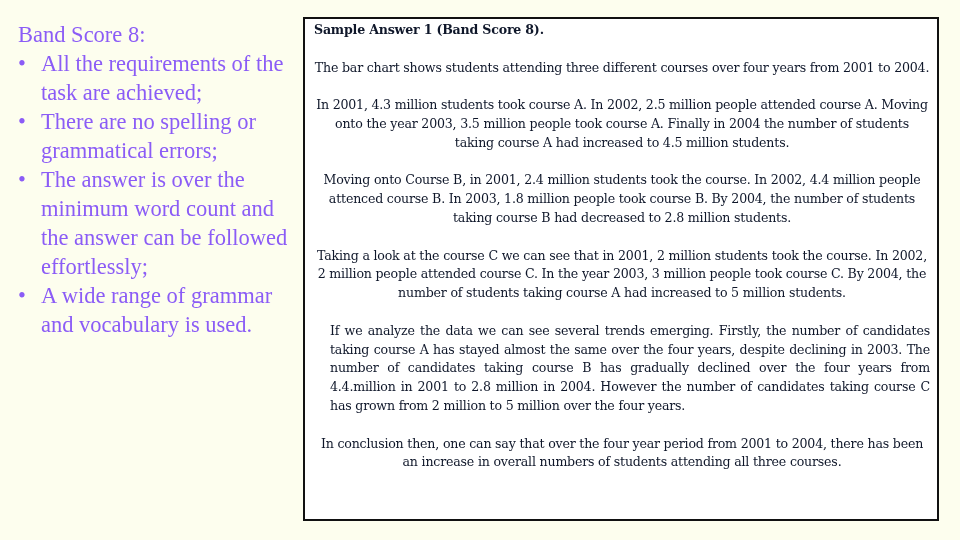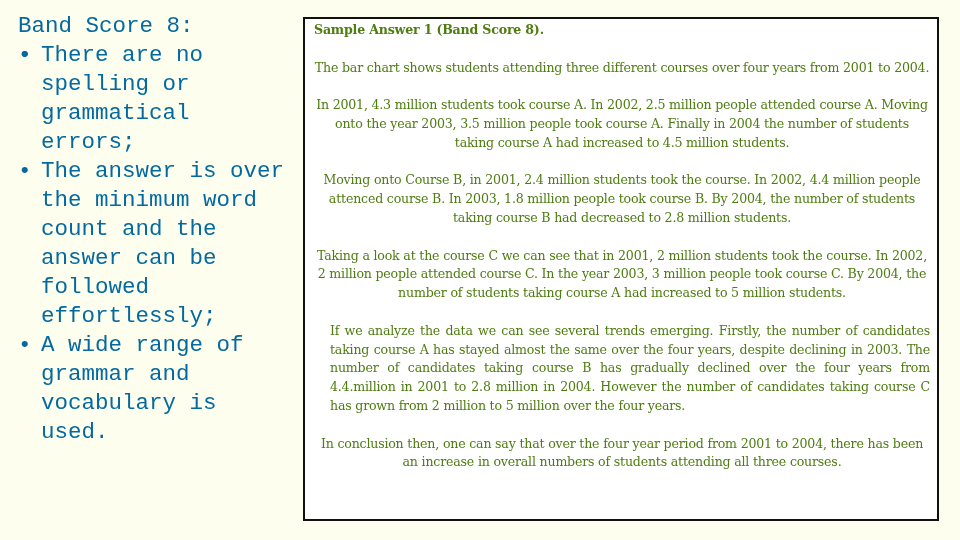--- a/index.html
+++ b/index.html
@@ -9,26 +9,26 @@
     body {
       width: 960px;
       height: 540px;
       background: #fdfeee;
       position: relative;
       overflow: hidden;
     }
     .left-panel {
       position: absolute;
       left: 18px;
-      top: 12px;
+      top: 20px;
       width: 270px;
-      font-family: Liberation Mono, monospace;
+      font-family: Liberation Serif, serif;
       font-size: 22.5px;
       line-height: 29px;
-      color: #0369a1;
+      color: #8b5cf6;
     }
     .left-title {
       margin: 0;
       font-weight: normal;
       font-size: 22.5px;
     }
     .bullets {
       list-style: none;
       margin: 0;
       padding: 0;
@@ -48,21 +48,21 @@
       top: 17px;
       width: 636px;
       height: 504px;
       box-sizing: border-box;
       border: 2px solid #111;
       background: #ffffff;
       padding: 2px 7px 0 9px;
       font-family: "DejaVu Serif", "Liberation Serif", serif;
       font-size: 12.6px;
       line-height: 18.8px;
-      color: #4d7c0f;
+      color: #0f172a;
       letter-spacing: -0.2px;
     }
     .answer-title {
       font-weight: bold;
       margin: 0 0 18.8px 0;
       font-size: 12.6px;
     }
     .para {
       margin: 0 0 18.8px 0;
       text-align: center;
@@ -76,20 +76,21 @@
     }
   </style>
 </head>
 <body>
 
 <div class="left-panel">
   <h2 class="left-title">Band Score 8:</h2>
   <ul class="bullets">
     <li>
       <span class="bullet-dot">•</span>
+      <span>All the requirements of the task are achieved;</span>
     </li>
     <li>
       <span class="bullet-dot">•</span>
       <span>There are no spelling or grammatical errors;</span>
     </li>
     <li>
       <span class="bullet-dot">•</span>
       <span>The answer is over the minimum word count and the answer can be followed effortlessly;</span>
     </li>
     <li>

